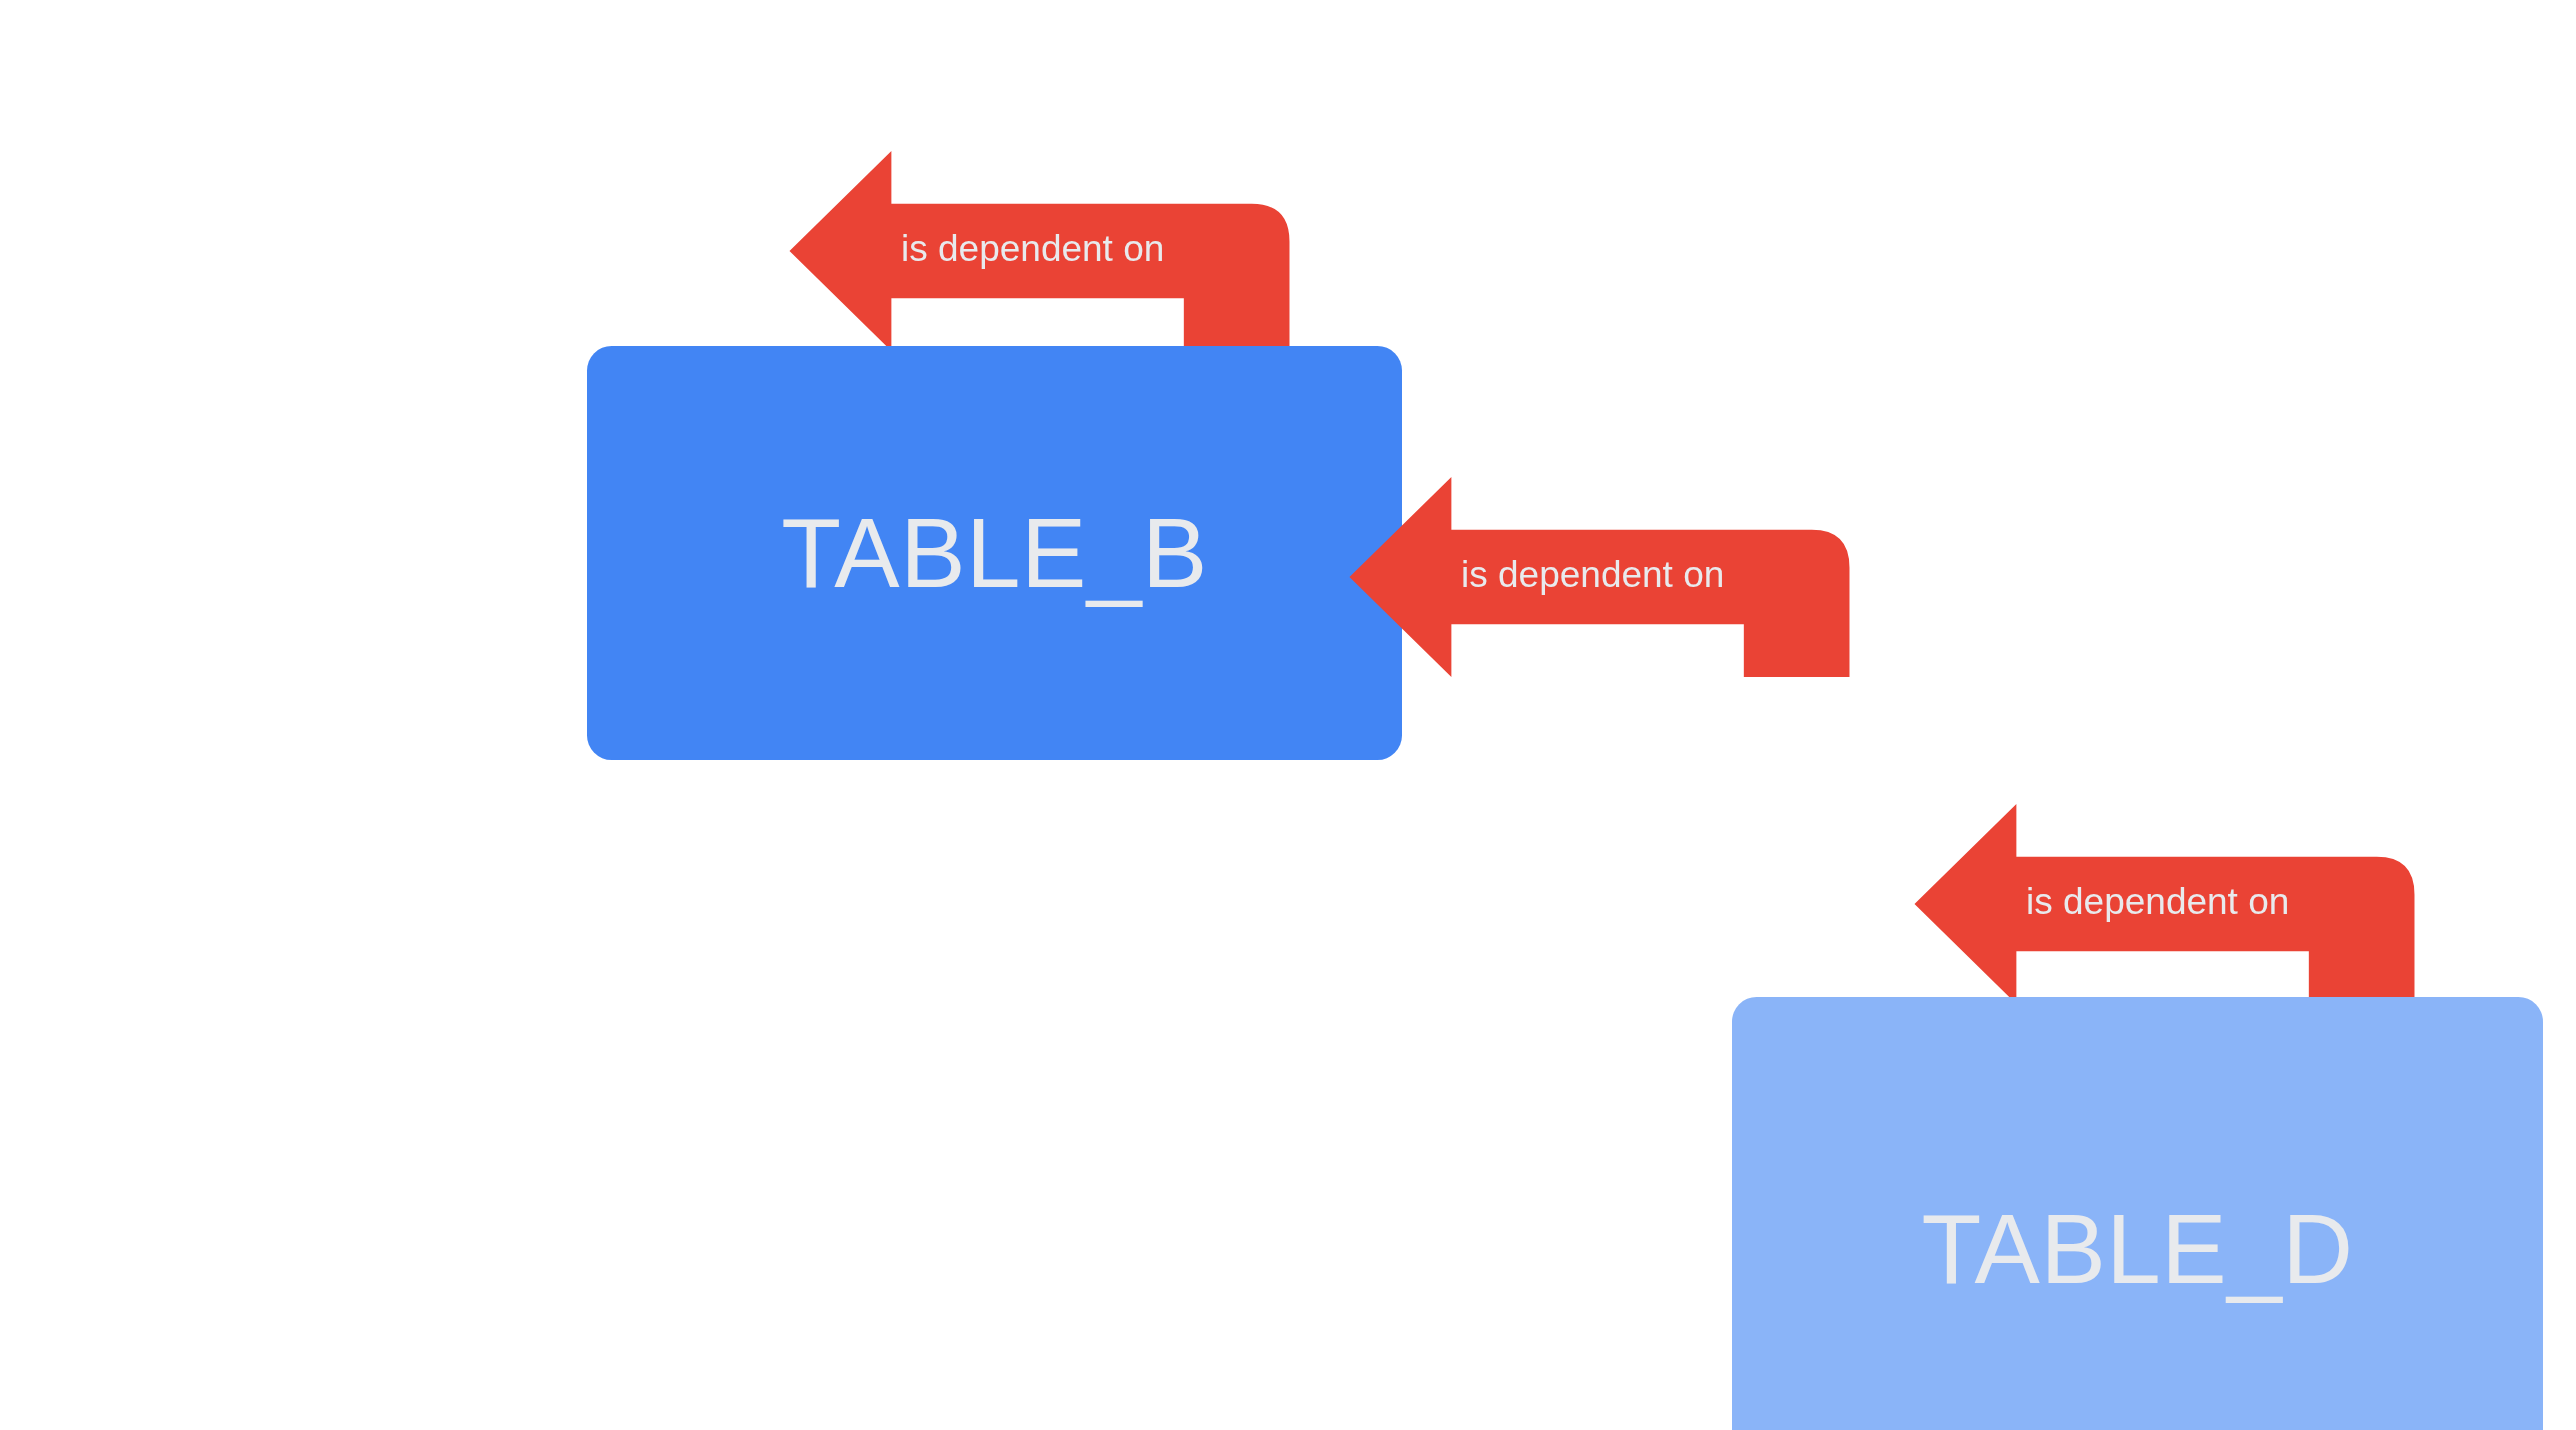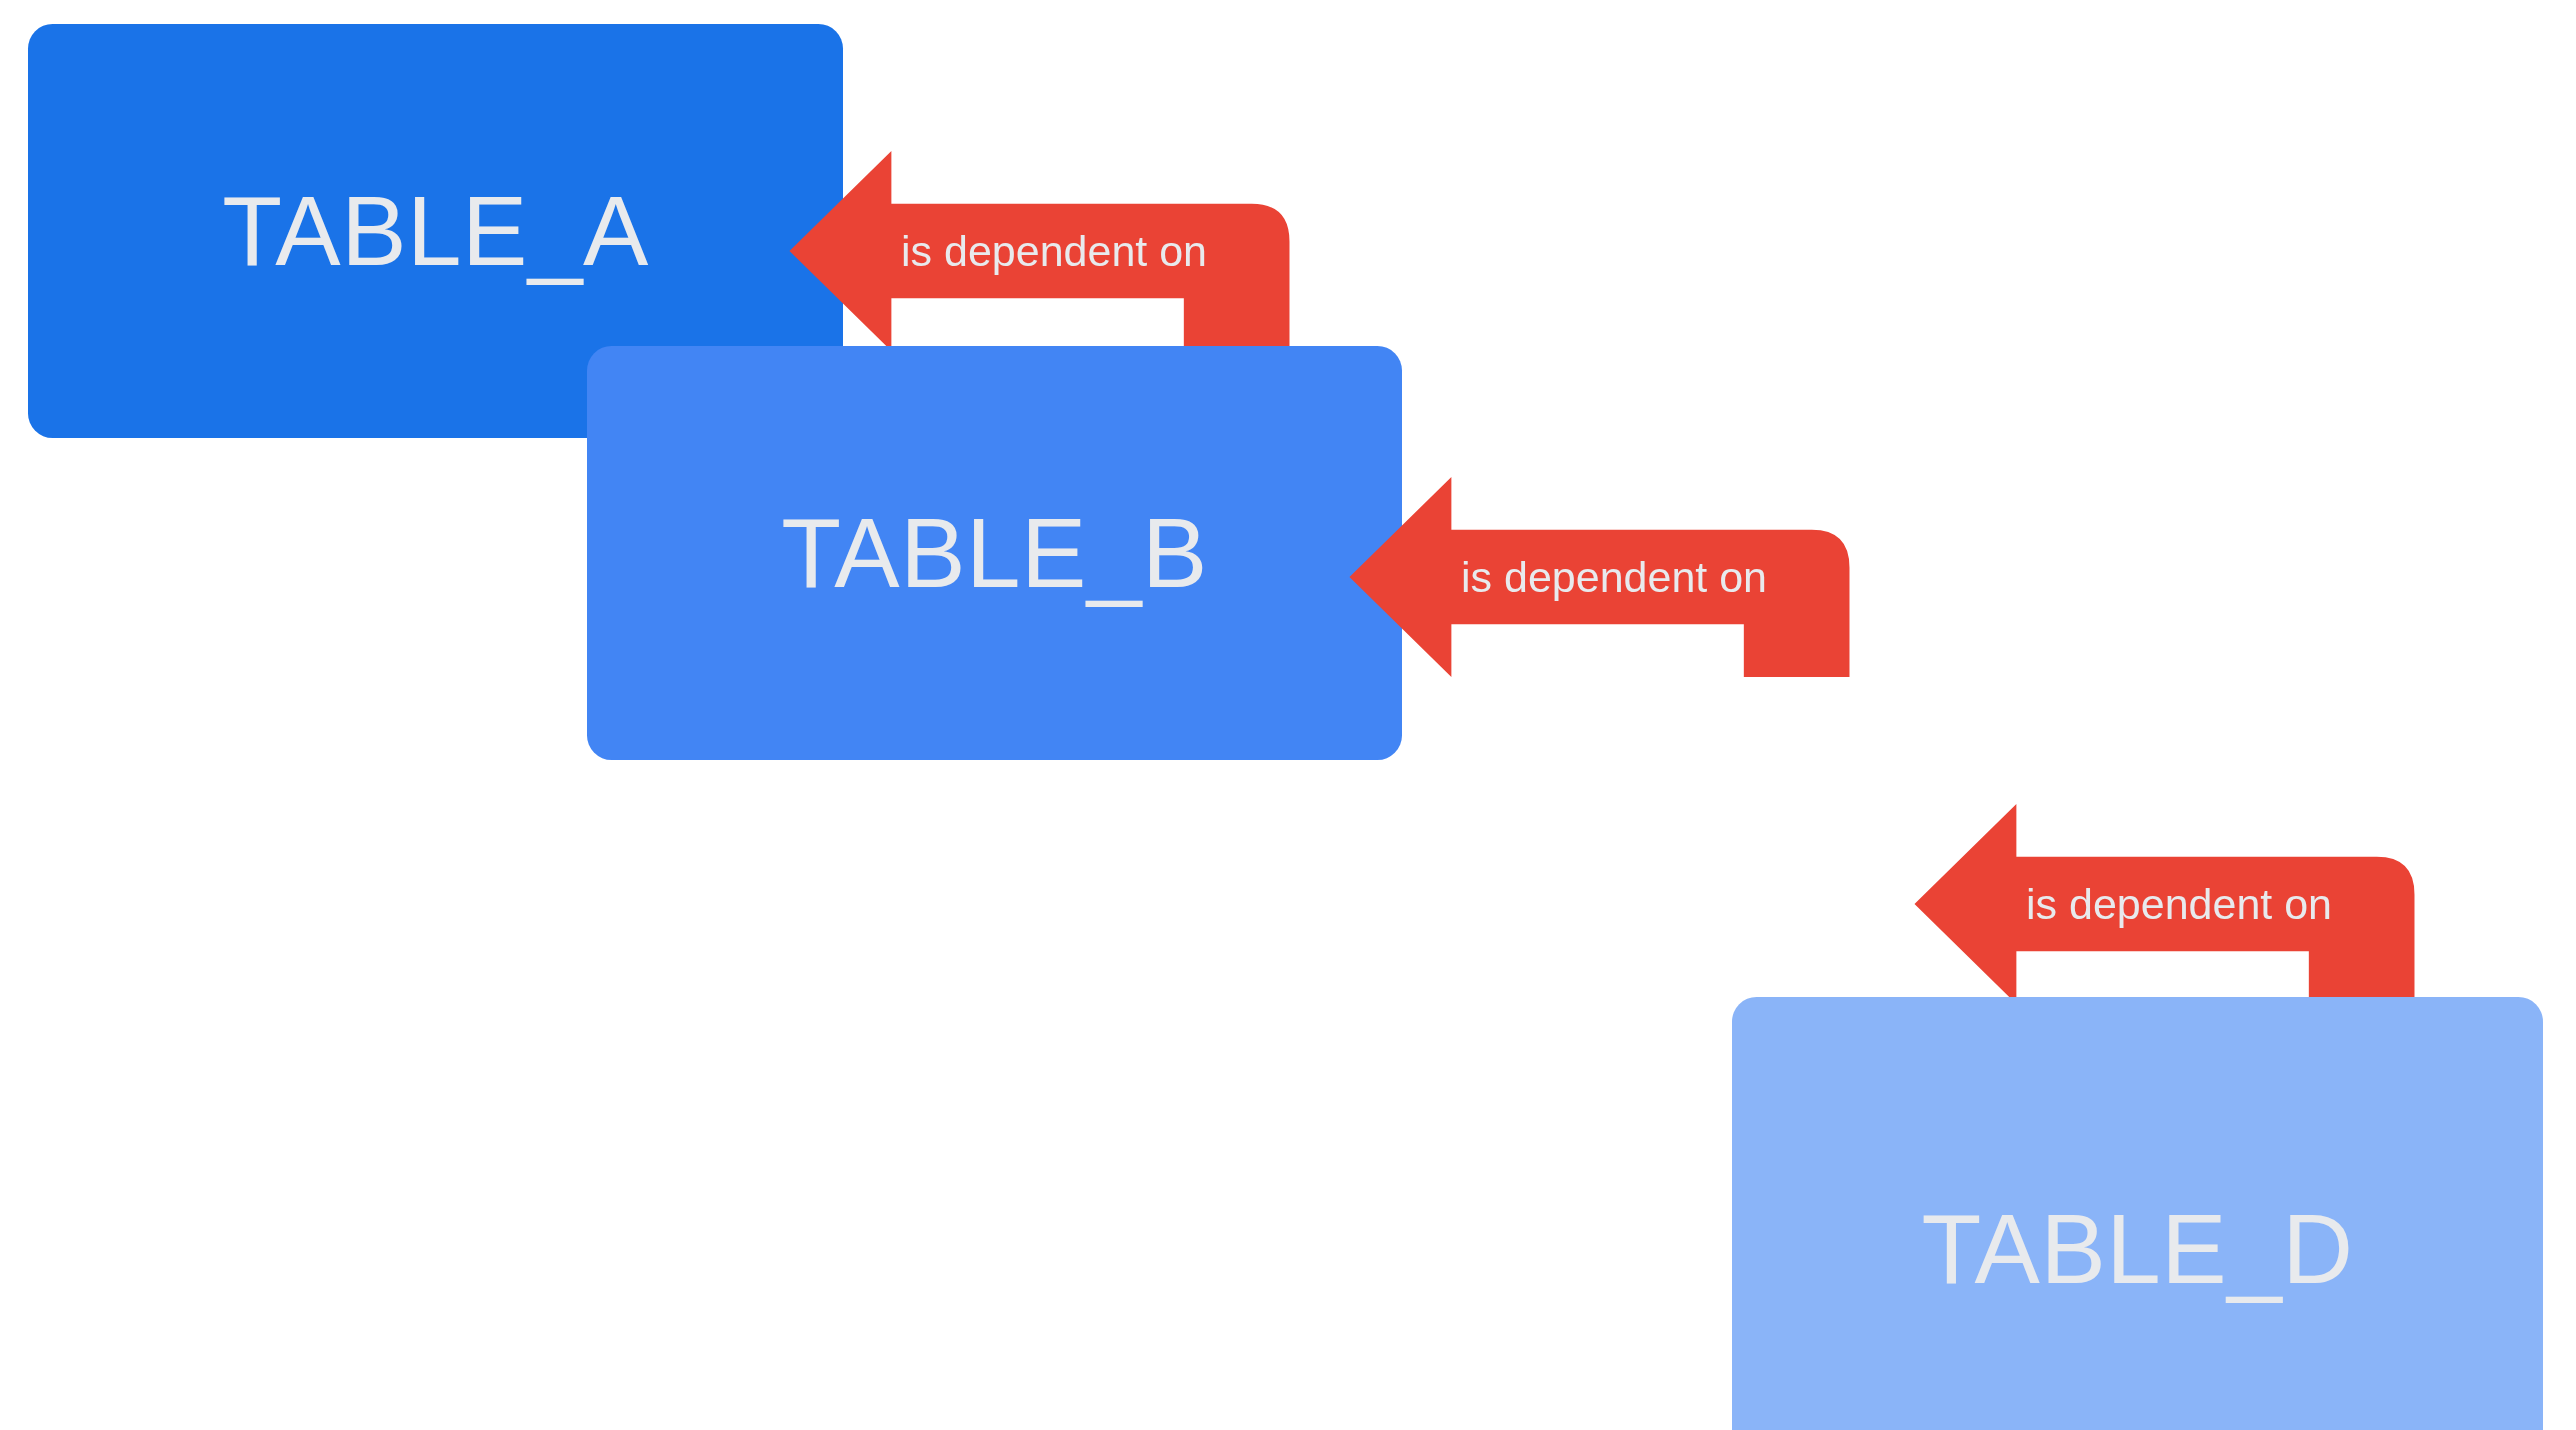--- a/index.html
+++ b/index.html
@@ -50,35 +50,32 @@
     position: absolute;
     pointer-events: none;
   }
   .edge svg {
     display: block;
     overflow: visible;
   }
   .edge-label {
     position: absolute;
     color: #e8eaed;
-    font-size: 43px;
+    font-size: 37px;
     font-weight: 400;
     line-height: 1;
     white-space: nowrap;
     -webkit-font-smoothing: antialiased;
   }
 </style>
 </head>
 <body>
 
 <div id="canvas" style="background: rgb(255, 255, 255);">
 
-  <div class="node" id="node-a" style="left: 28px; top: 23.6px; width: 815px; height: 414px; background: rgb(26, 115, 232);">
-    <span class="node-label" style="color: rgb(232, 234, 237);">TABLE_A</span>
-  </div>
 
   <div class="node" id="node-b" style="left: 587px; top: 346px; width: 815px; height: 414px; background: rgb(66, 133, 244);">
     <span class="node-label" style="color: rgb(232, 234, 237);">TABLE_B</span>
   </div>
 
 
   <div class="node" id="node-d" style="left: 1732px; top: 997px; width: 811px; height: 504px; background: rgb(138, 180, 248);">
     <span class="node-label" style="color: rgb(232, 234, 237);">TABLE_D</span>
   </div>
 

